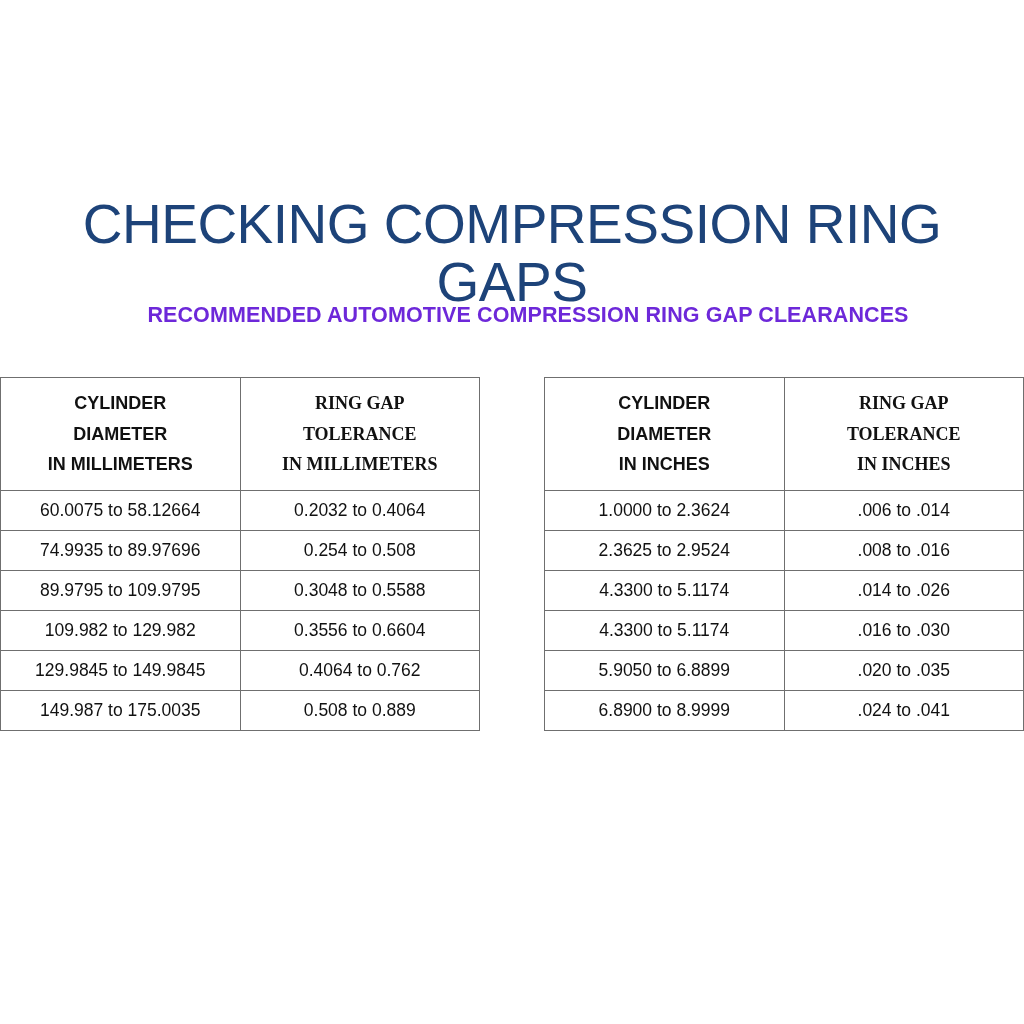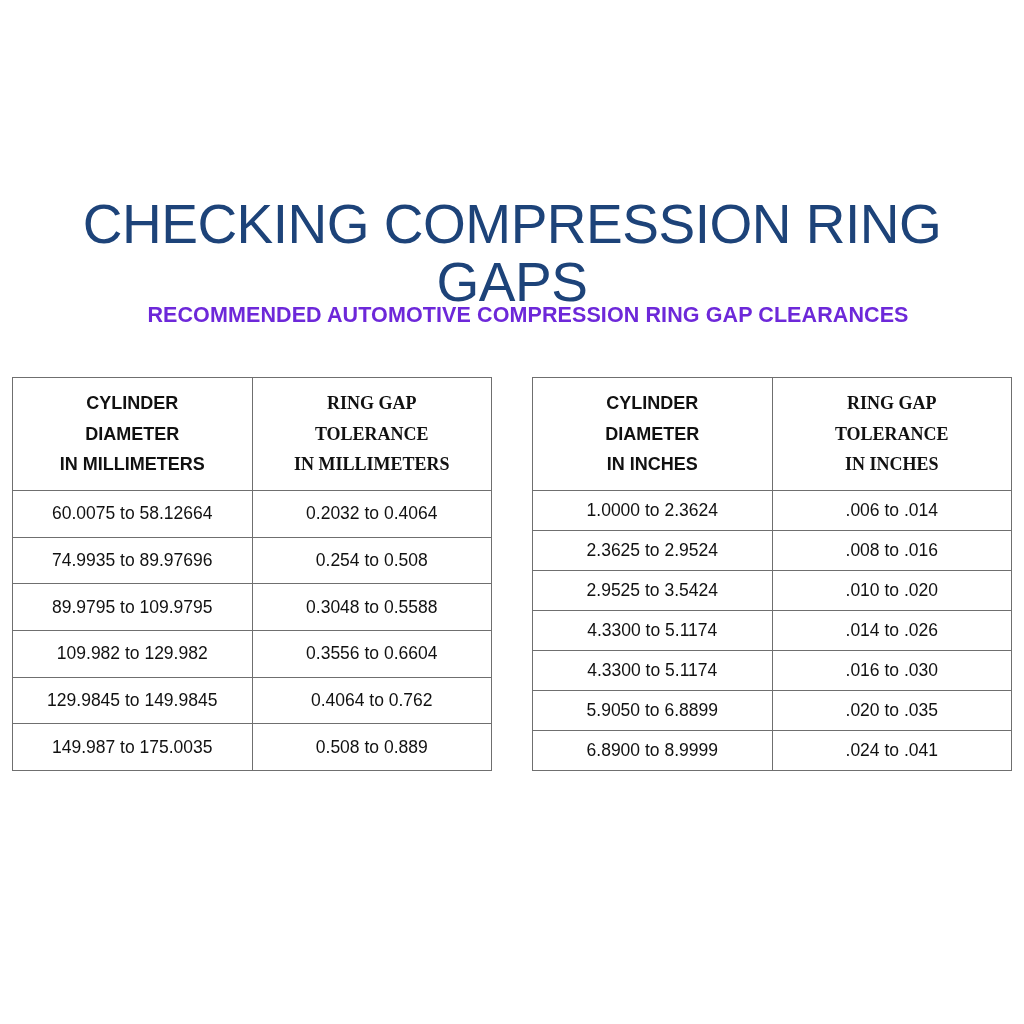--- a/index.html
+++ b/index.html
@@ -43,21 +43,21 @@
     letter-spacing: 0.1px;
     color: #6d28d9;
   }
   .tables {
     position: absolute;
     top: 377px;
     left: 0;
     width: 1024px;
     display: flex;
     justify-content: space-between;
-    padding: 0 12px;
+    padding: 0 0;
     box-sizing: border-box;
   }
   table.gap-table {
     border-collapse: collapse;
     width: 480px;
     table-layout: fixed;
     background: #ffffff;
   }
   table.gap-table th,
   table.gap-table td {
@@ -151,24 +151,20 @@
       <tbody>
         <tr>
           <td>1.0000 to 2.3624</td>
           <td>.006 to .014</td>
         </tr>
         <tr>
           <td>2.3625 to 2.9524</td>
           <td>.008 to .016</td>
         </tr>
         <tr>
-          <td>2.9525 to 3.5424</td>
-          <td>.010 to .020</td>
-        </tr>
-        <tr>
           <td>4.3300 to 5.1174</td>
           <td>.014 to .026</td>
         </tr>
         <tr>
           <td>4.3300 to 5.1174</td>
           <td>.016 to .030</td>
         </tr>
         <tr>
           <td>5.9050 to 6.8899</td>
           <td>.020 to .035</td>

